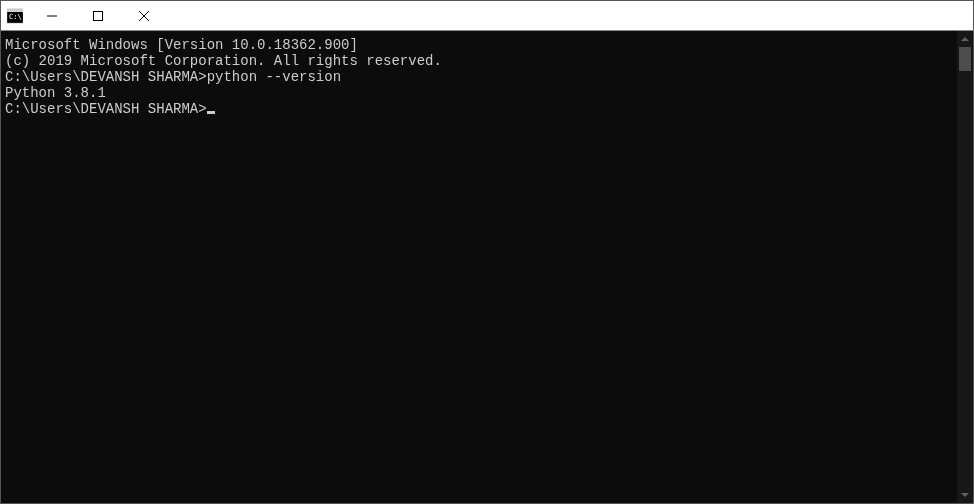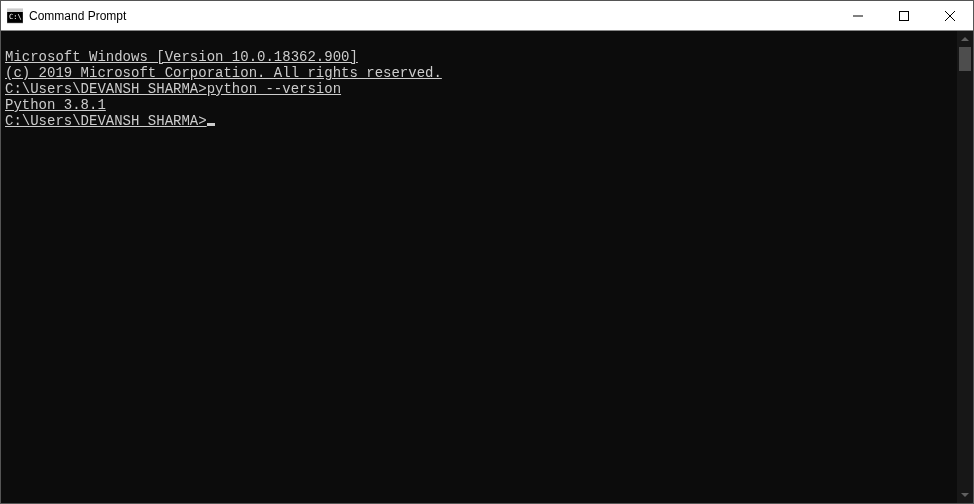--- a/index.html
+++ b/index.html
@@ -69,24 +69,23 @@
       background: #000;
       min-height: 0;
     }
     .terminal {
       flex: 1;
       background: #0c0c0c;
       color: #cccccc;
       font-family: Consolas, "Courier New", monospace;
       font-size: 14px;
       line-height: 16px;
-      padding: 18px 4px;
+      padding: 6px 4px;
       white-space: pre;
       overflow: hidden;
-      text-decoration: underline;
     }
     .scrollbar {
       width: 16px;
       background: #171717;
       position: relative;
       flex-shrink: 0;
     }
     .scrollbar-up, .scrollbar-down {
       position: absolute;
       width: 100%;
@@ -125,21 +124,20 @@
 
 <div class="window">
   <div class="titlebar">
     <div class="titlebar-icon">
       <svg viewBox="0 0 16 16">
         <rect x="0" y="1" width="16" height="14" fill="#000" stroke="#888" stroke-width="0.5"></rect>
         <rect x="0" y="1" width="16" height="3" fill="#ccc"></rect>
         <text x="2" y="11" font-size="7" fill="#fff" font-family="monospace">C:\</text>
       </svg>
     </div>
-    <div class="titlebar-text">Command Prompt</div>
     <div class="titlebar-controls">
       <div class="titlebar-btn">
         <svg width="10" height="10" viewBox="0 0 10 10">
             <line x1="0" y1="5" x2="10" y2="5" stroke="#000" stroke-width="1"></line>
           </svg>
       </div>
       <div class="titlebar-btn">
         <svg width="10" height="10" viewBox="0 0 10 10">
             <rect x="0.5" y="0.5" width="9" height="9" fill="none" stroke="#000" stroke-width="1"></rect>
           </svg>

